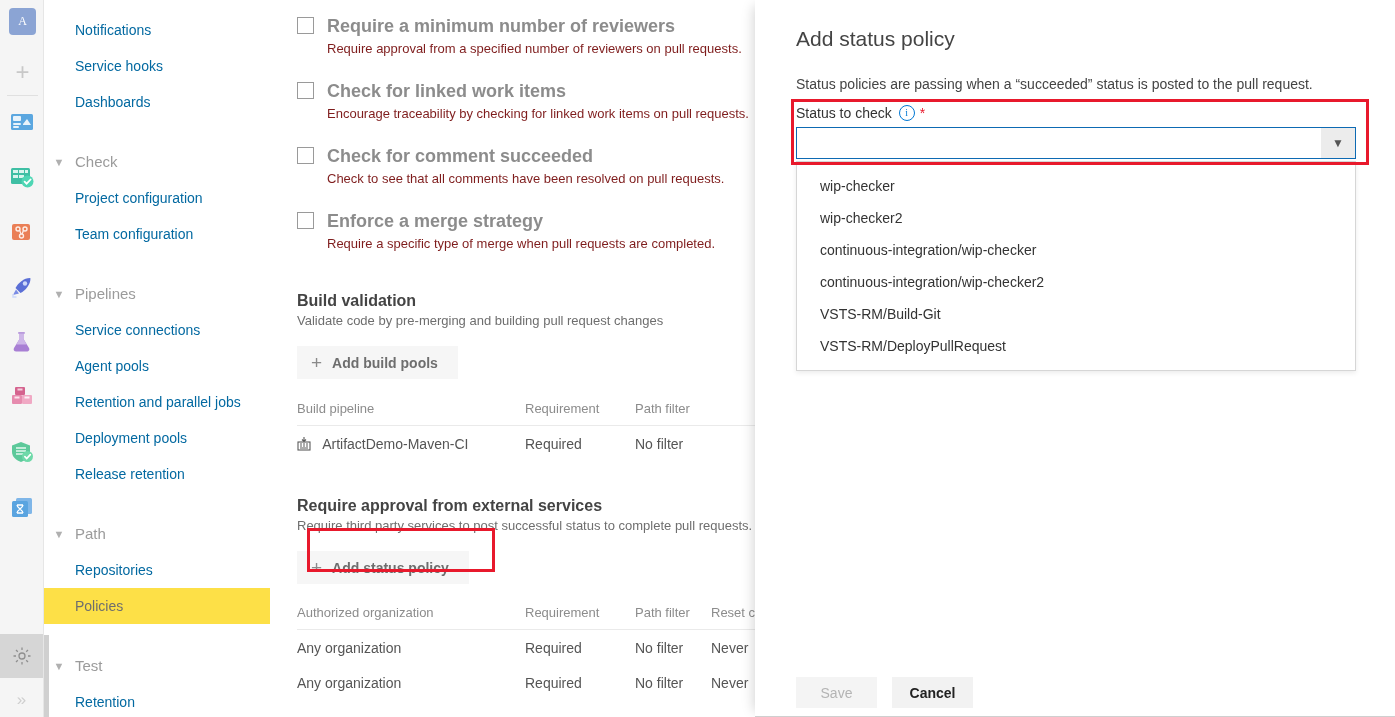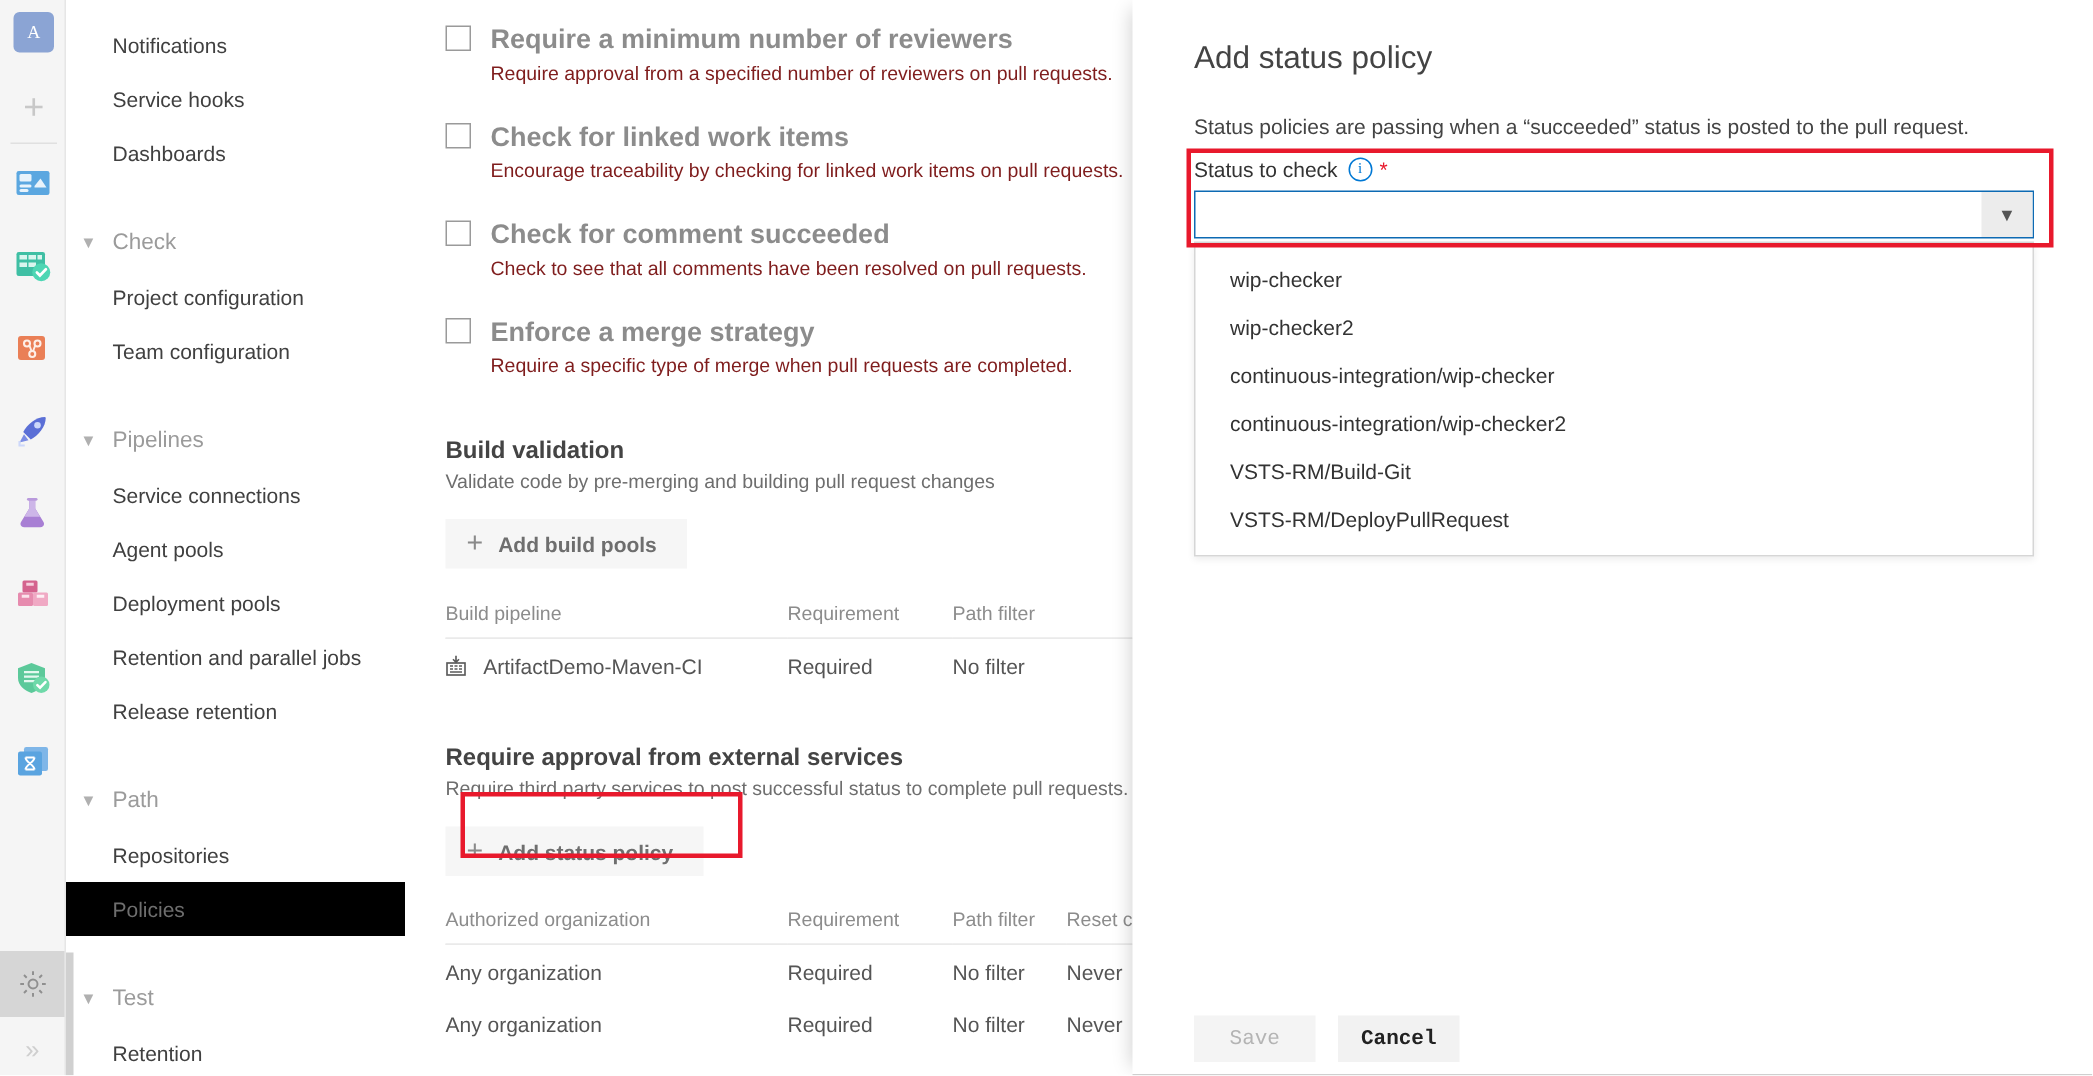--- a/index.html
+++ b/index.html
@@ -71,26 +71,26 @@
     background: #ffffff;
     overflow: hidden;
     z-index: 3;
   }
   .nav-link {
     position: relative;
     height: 36px;
     line-height: 36px;
     padding-left: 31px;
     font-size: 14px;
-    color: #404040;
+    color: #0369a1;
     box-sizing: border-box;
     white-space: nowrap;
   }
   .nav-link.selected {
-    background: #000000;
+    background: #fde047;
     color: #6e6e6e;
   }
   .nav-link.selected::before {
     content: "";
     position: absolute; left: -4px; top: 0;
     width: 3px; height: 36px;
     background: #5aa4e0;
   }
   .nav-group {
     position: relative;
@@ -311,21 +311,21 @@
   }
 
   .panel-footer {
     position: absolute; left: 41px; bottom: 8px;
     display: flex; gap: 15px;
   }
   .btn {
     width: 81px; height: 31px;
     font-size: 14px;
     border: 0;
-    font-family: Liberation Mono, monospace;
+    font-family: Liberation Sans, sans-serif;
     display: flex; align-items: center; justify-content: center;
   }
   .btn-disabled { background: #f4f4f4; color: #b4b4b4; }
   .btn-default { background: #f2f2f2; color: #222; font-weight: 600; }
 </style>
 </head>
 <body>
 
 <div id="app">
 
@@ -431,22 +431,22 @@
     <div class="nav-link">Project configuration</div>
     <div class="nav-link">Team configuration</div>
 
     <div class="nav-gap"></div>
     <div class="nav-group">
       <span class="chev">▼</span>
       <span>Pipelines</span>
     </div>
     <div class="nav-link">Service connections</div>
     <div class="nav-link">Agent pools</div>
+    <div class="nav-link">Retention and parallel jobs</div>
     <div class="nav-link">Deployment pools</div>
-    <div class="nav-link">Retention and parallel jobs</div>
     <div class="nav-link">Release retention</div>
 
     <div class="nav-gap"></div>
     <div class="nav-group">
       <span class="chev">▼</span>
       <span>Path</span>
     </div>
     <div class="nav-link">Repositories</div>
     <div class="nav-link selected">Policies</div>
 

